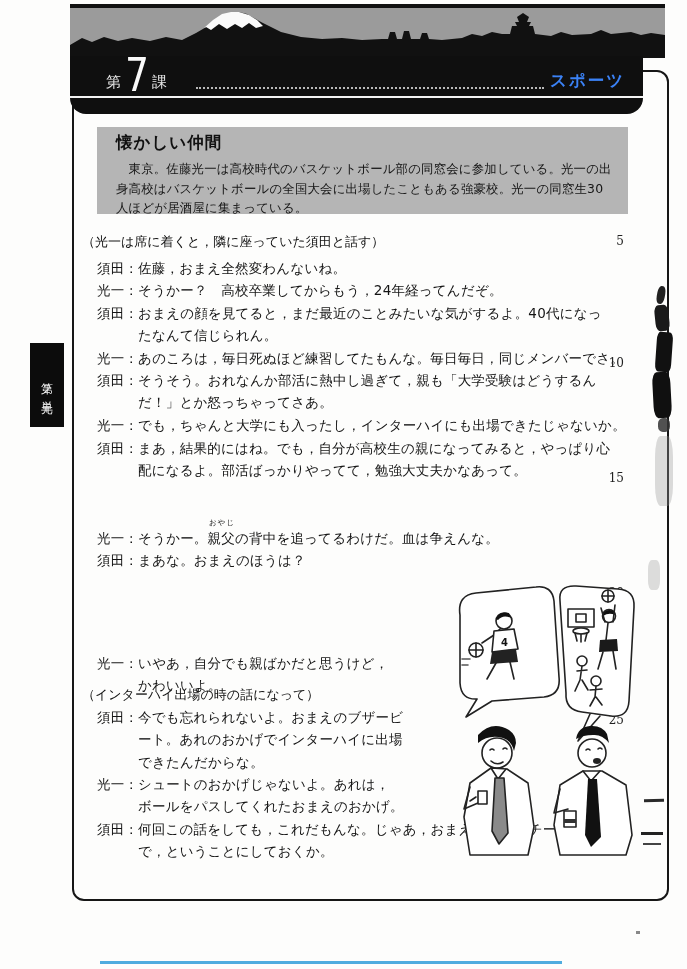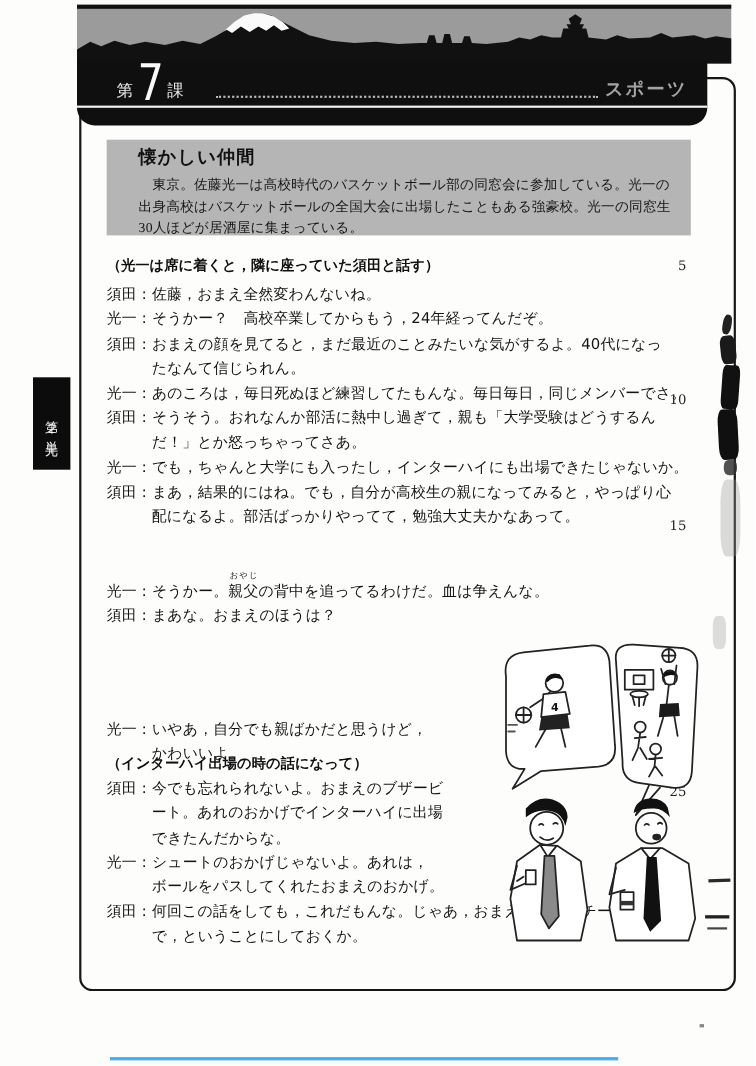--- a/index.html
+++ b/index.html
@@ -12,47 +12,47 @@
   
   #band{position:absolute;left:70px;top:56px;width:573px;height:58px;background:#0f0f0f;
         border-radius:0 0 16px 16px;}
   #band .lp{position:absolute;left:36px;top:17px;font-size:15px;color:#e8e8e8;}
   #band .ln{position:absolute;left:55px;top:-4px;font-size:46px;color:#fafafa;
             transform:scaleX(.82);transform-origin:left top;line-height:1;}
   #band .ls{position:absolute;left:82px;top:17px;font-size:15px;color:#e8e8e8;}
   #band .leader{position:absolute;left:126px;top:31px;width:348px;height:0;
             border-top:2px dotted #b9b9b9;}
   #band .topic{position:absolute;left:480px;top:14px;font-size:16.5px;font-weight:bold;
-            color:#a3a3a3;letter-spacing:2px;}
+            color:#3b82f6;letter-spacing:2px;}
   #band .rule{position:absolute;left:0;top:40px;width:100%;height:2px;background:#f2f2f2;}
 
   
   #frame{position:absolute;left:72px;top:70px;width:593px;height:827px;background:#fdfdfc;
          border:2px solid #161616;border-radius:12px;}
   #band,{z-index:3;}
   #frame{z-index:1;} #band{z-index:2;} #banner{z-index:2;}
 
   
   #unit-tab{position:absolute;left:30px;top:343px;width:34px;height:84px;background:#0c0c0c;
             z-index:3;display:flex;align-items:center;justify-content:center;}
   #unit-tab span{writing-mode:vertical-rl;text-orientation:upright;color:#eee;
             font-size:12px;letter-spacing:3px;line-height:1;}
 
   
   #intro{position:absolute;left:97px;top:127px;width:531px;height:87px;background:#b5b5b5;
-         z-index:3;box-sizing:border-box;padding:5px 13px 0 29px;font-family:Liberation Serif, serif;}
+         z-index:3;box-sizing:border-box;padding:5px 13px 0 19px;}
   #intro .ititle{font-size:16.5px;font-weight:bold;color:#111;letter-spacing:1px;}
   #intro .ibody{margin-top:5px;font-size:12.4px;line-height:19.5px;color:#151515;
          letter-spacing:.2px;}
 
   
   .dline{position:absolute;left:97px;width:548px;padding-left:41px;text-indent:-41px;
          font-size:13.5px;line-height:22.4px;color:#141414;z-index:3;letter-spacing:.2px;}
   .dline .dtxt{white-space:pre-wrap;}
-  .stage{position:absolute;left:97px;width:548px;font-size:13px;font-weight:bold;
+  .stage{position:absolute;left:82px;width:548px;font-size:13px;font-weight:normal;
          line-height:22px;color:#101010;z-index:3;}
   .rubyw{position:relative;display:inline-block;text-indent:0;}
   .rubyw .rt{position:absolute;left:0;top:-8px;width:100%;font-size:7.5px;
          text-align:right;letter-spacing:1px;line-height:1;}
 
   
   .lnum{position:absolute;left:598px;width:26px;text-align:right;
         font-family:"DejaVu Serif","Liberation Serif",serif;font-size:12px;color:#222;z-index:3;}
 
   

